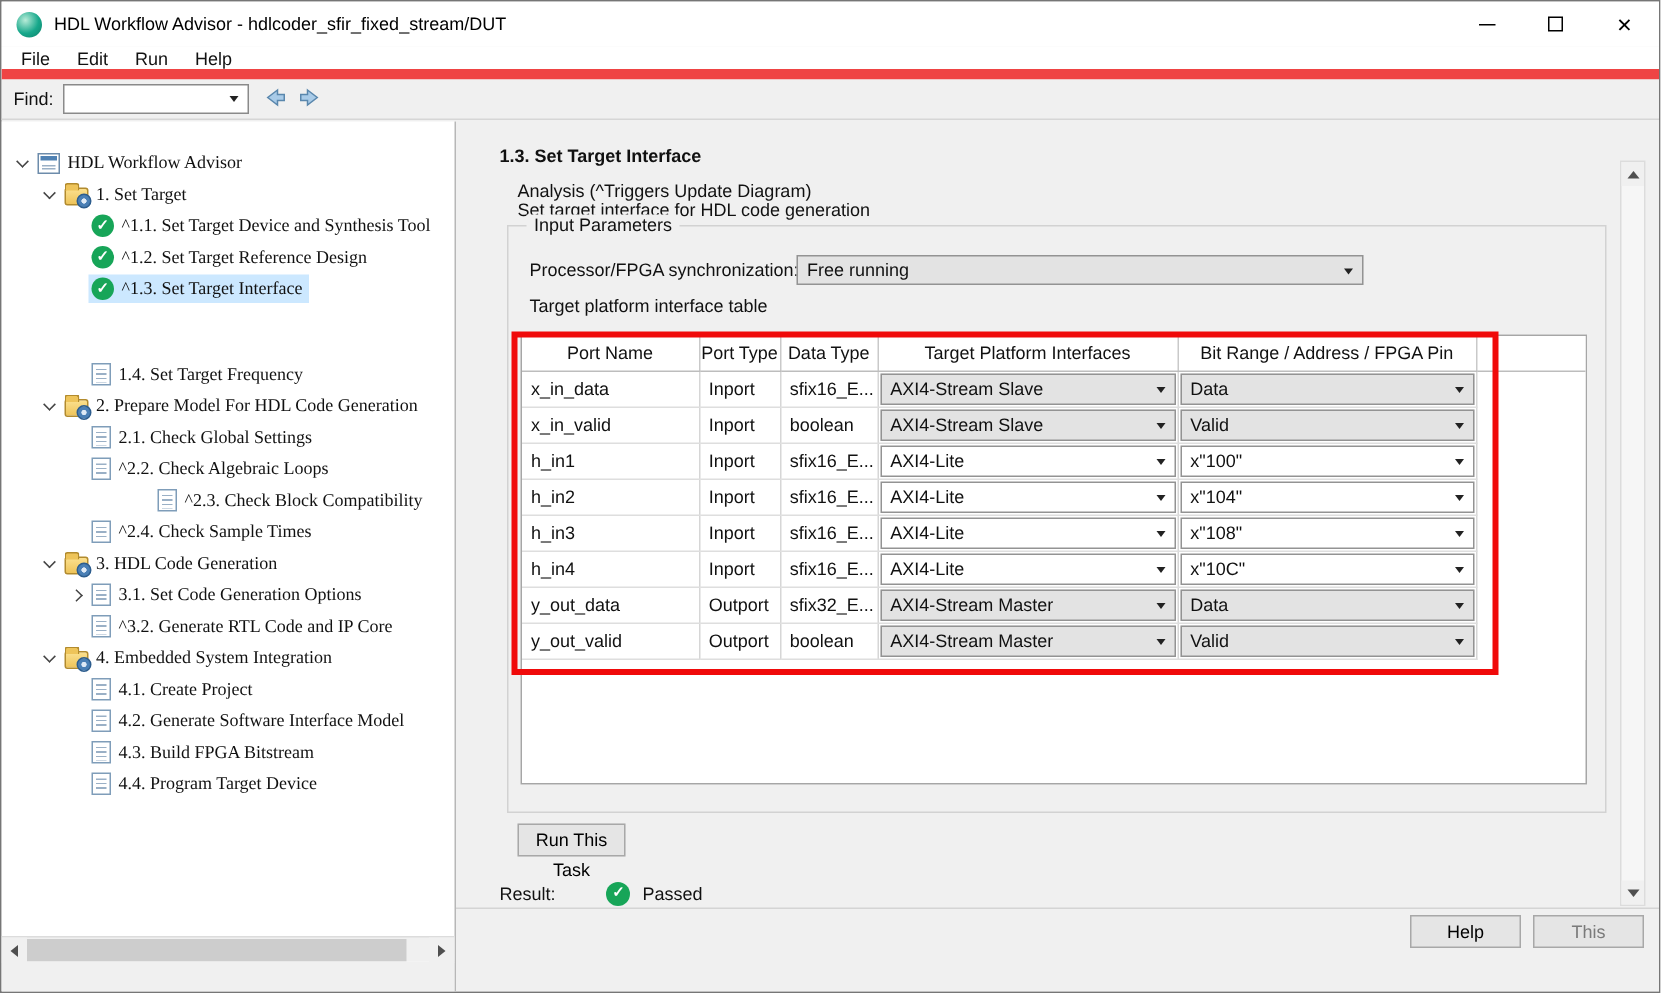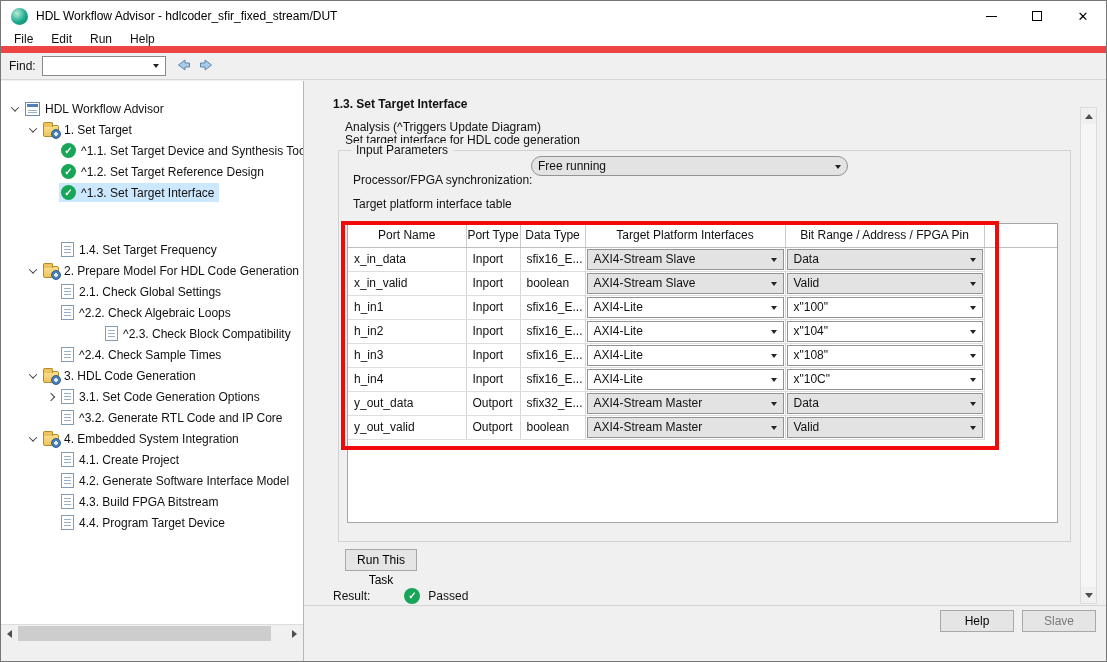--- a/index.html
+++ b/index.html
@@ -45,21 +45,21 @@
   
   .tree-panel { width:303px; background:#fff; border-right:1px solid #b7b7b7; position:relative; overflow:hidden; flex:0 0 auto; }
   .tree { padding-top:17px; }
   .tree-row { height:21px; display:flex; align-items:center; white-space:nowrap; overflow:hidden; }
   .expander { width:16px; height:16px; display:inline-flex; align-items:center; justify-content:center; flex:0 0 auto; }
   .chev { width:6px; height:6px; border-right:1.6px solid #444; border-bottom:1.6px solid #444; }
   .chev.expanded { transform:rotate(45deg) translate(-1px,-1px); }
   .chev.collapsed { transform:rotate(-45deg); }
   .row-inner { display:inline-flex; align-items:center; gap:5px; padding:1px 4px 1px 2px; height:19px; }
   .tree-row.selected .row-inner { background:#cce8ff; }
-  .tree-label { white-space:nowrap; }
+  .tree-label { white-space:nowrap;font-family:Liberation Serif, serif; }
 
   .ticon { flex:0 0 auto; position:relative; display:inline-block; }
   .ticon.advisor { width:15px; height:14px; background:#fff; border:1px solid #6d8cab; }
   .ticon.advisor::before { content:""; position:absolute; left:1px; top:1px; right:1px; height:3px; background:#4f81b3; }
   .ticon.advisor::after { content:""; position:absolute; left:2px; top:7px; width:9px; height:1px; background:#9ab0c6; box-shadow:0 2px 0 #9ab0c6; }
   .ticon.folder { width:16px; height:12px; background:linear-gradient(#fbe08e,#eec45a); border:1px solid #b28b2e; border-radius:2px; margin-top:2px; }
   .ticon.folder::before { content:""; position:absolute; top:-4px; left:-1px; width:8px; height:4px; background:#eec45a; border:1px solid #b28b2e; border-bottom:none; border-radius:2px 2px 0 0; }
   .ticon.folder::after { content:""; position:absolute; right:-3px; bottom:-3px; width:8px; height:8px; border-radius:50%; background:radial-gradient(circle, #dfeaf6 28%, #4a7fb5 34%); border:1px solid #2d5d8e; }
   .ticon.check { width:15px; height:15px; border-radius:50%; background:#17a558; color:#fff; font-size:10px; font-weight:bold; line-height:15px; text-align:center; }
   .ticon.task { width:13px; height:15px; background:#fff; border:1px solid #7f9db9; }
@@ -82,21 +82,21 @@
 
   .groupbox { position:absolute; left:34px; top:69px; width:733px; height:392px; border:1px solid #d2d2d2; }
   .group-title { position:absolute; left:12px; top:-8px; background:#f0f0f0; padding:0 5px; }
 
   .sync-label { position:absolute; left:14px; top:22px; }
   .dd { position:relative; height:20px; line-height:18px; border:1px solid #939393; padding:0 18px 0 6px; white-space:nowrap; overflow:hidden; }
   .dd::after { content:""; position:absolute; right:6px; top:8px; width:0; height:0;
      border-left:3.5px solid transparent; border-right:3.5px solid transparent; border-top:4px solid #222; }
   .dd.gray { background:#e3e3e3; }
   .dd.white { background:#fff; }
-  .sync-dd { position:absolute; left:192px; top:5px; width:317px;border-radius:10px; }
+  .sync-dd { position:absolute; left:192px; top:19px; width:378px; }
 
   .table-caption { position:absolute; left:14px; top:46px; }
 
   .table-wrap { position:absolute; left:8px; top:72px; width:711px; height:300px; background:#fff; border:1px solid #a6a6a6; overflow:hidden; }
   table.iface-table { border-collapse:collapse; table-layout:fixed; width:711px; background:#fff; font-size:12px; }
   .iface-table th { font-weight:normal; height:23px; border-right:1px solid #c9c9c9; border-bottom:1px solid #bdbdbd; text-align:center; white-space:nowrap; overflow:hidden; }
   .iface-table th.filler { border-right:none; }
   .iface-table td { height:24px; border-right:1px solid #d6d6d6; border-bottom:1px solid #dedede; padding:0 6px; white-space:nowrap; overflow:hidden; }
   .iface-table td.filler { border:none; }
   .iface-table td.dd-cell { padding:1px;margin-top:29px; }
@@ -475,21 +475,21 @@
       <button class="run-btn">Run This Task</button>
 
       <div class="result-row">
         <span>Result:</span>
         <span class="result-check">✓</span>
         <span>Passed</span>
       </div>
 
       <div class="footer-divider"></div>
       <button class="footer-btn help-btn">Help</button>
-      <button class="footer-btn apply-btn">Slave</button>
+      <button class="footer-btn apply-btn">This</button>
 
       <div class="v-scrollbar">
         <span class="sb-btn up">
             <span class="tri-up-s"></span>
           </span>
         <span class="sb-btn down">
             <span class="tri-down-s"></span>
           </span>
       </div>
     </div>

